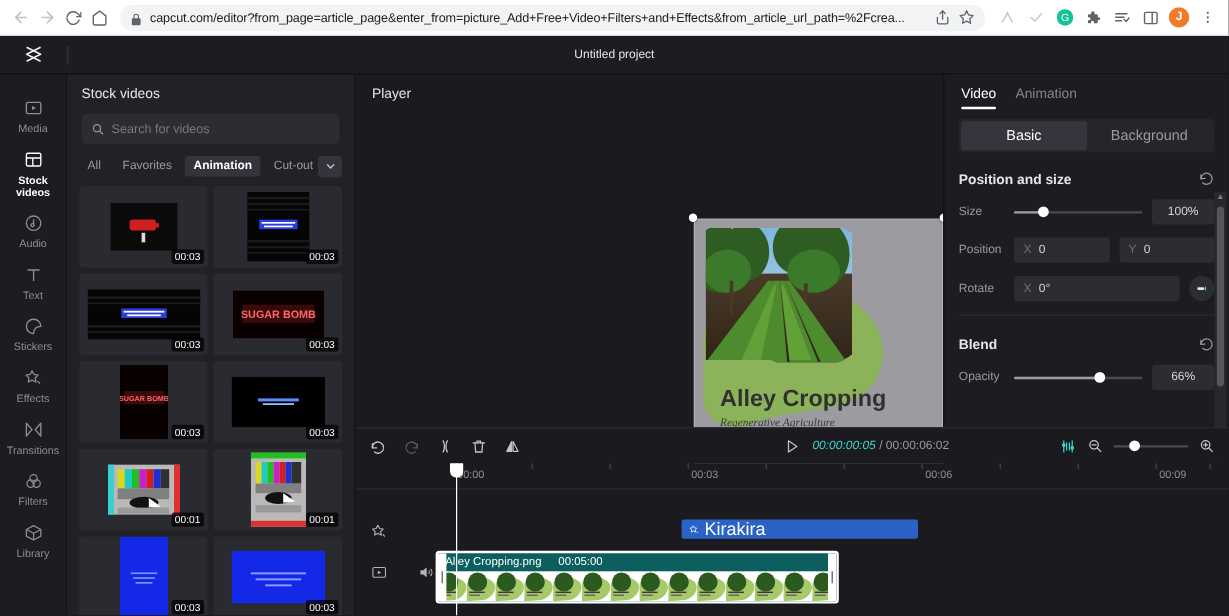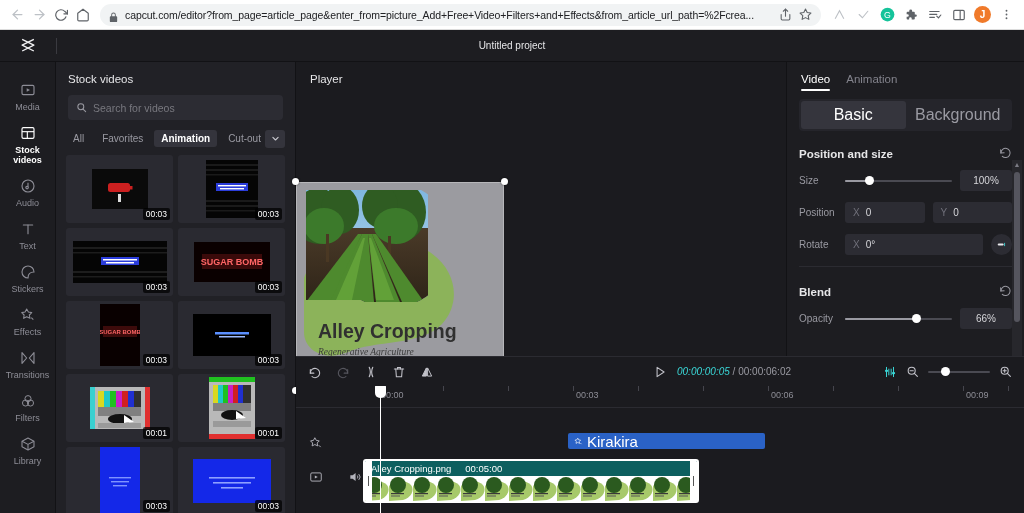--- a/index.html
+++ b/index.html
@@ -169,21 +169,21 @@
   .thumb { display:block; }
 
   
   .player-col {
     flex: 1 1 auto; display: flex; flex-direction: column;
     background: #1b1b1f; min-width: 0;
   }
   .player-title { font-size: 11.5px; color: #e6e6e8; padding: 11px 14px 0; }
   .player-stage {
     flex: 1 1 auto; position: relative;
-    display: flex; align-items: center; justify-content: flex-start;
+    display: flex; align-items: center; justify-content: flex-end;
   }
   .canvas-wrap { position: relative; }
   .canvas-img { display: block; }
   .handle {
     position: absolute; width: 7px; height: 7px; border-radius: 50%;
     background: #ffffff; box-shadow: 0 0 2px rgba(0,0,0,.7);
   }
   .sel-frame { position: absolute; inset: 0; border: 1px solid rgba(255,255,255,0.28); pointer-events:none;}
   .player-footer {
     height: 26px; display: flex; align-items: center;
@@ -207,21 +207,21 @@
   .insp-tab.active { color: #ffffff; }
   .insp-tab.active::after {
     content: ""; position: absolute; left: 0; right: 0; bottom: 0;
     height: 2px; background: #ffffff; border-radius: 1px;
   }
   .seg-wrap {
     display: flex; margin: 8px 12px 0; background: #25252b;
     border-radius: 4px; padding: 2px;
   }
   .seg {
-    flex: 1 1 0; text-align: center; font-size: 16px;
+    flex: 1 1 0; text-align: center; font-size: 12px;
     color: #9a9aa2; padding: 5px 0; border-radius: 3px; cursor: pointer;
   }
   .seg.active { background: #35353d; color: #ffffff; }
   .insp-scroll { flex: 1 1 auto; padding: 0 12px; overflow: hidden; }
   .sec-head {
     display: flex; align-items: center; justify-content: space-between;
     padding: 16px 0 10px;
   }
   .sec-title { font-size: 11.5px; color: #e6e6e8; font-weight: bold; }
   .reset-ico { color: #9a9aa2; cursor: pointer; display:flex; }

